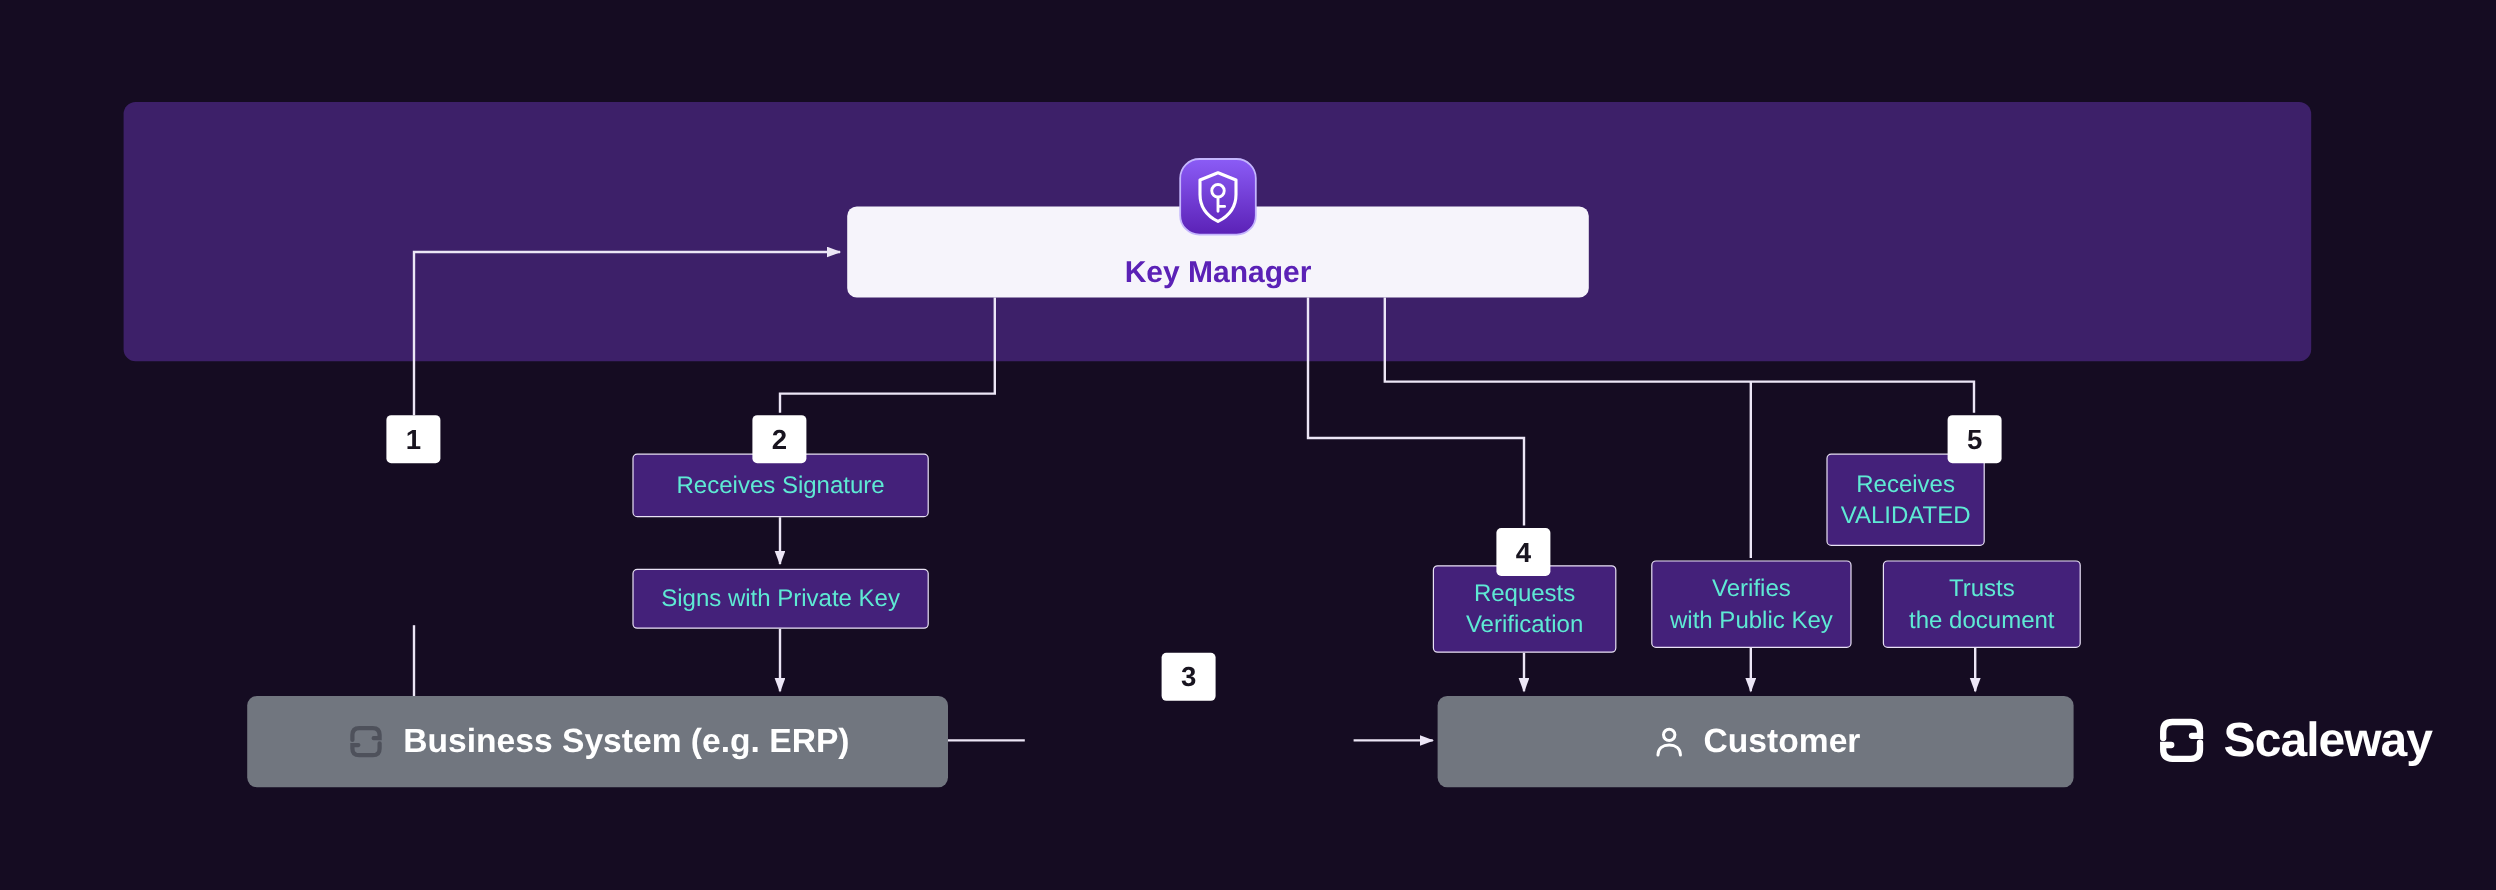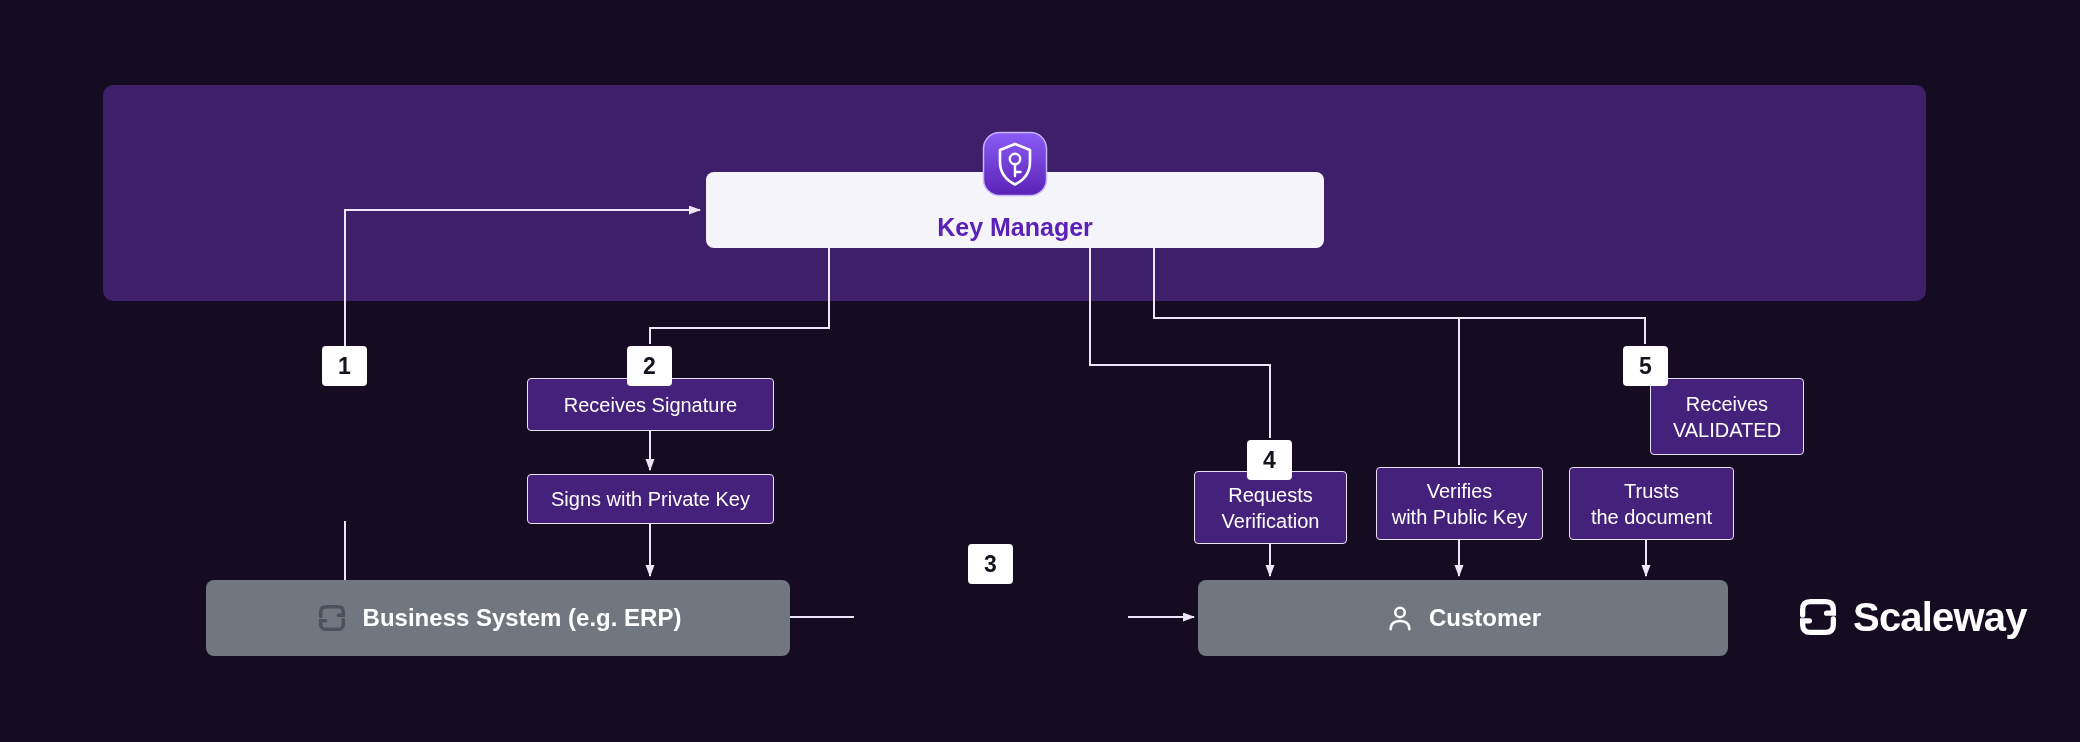--- a/index.html
+++ b/index.html
@@ -10,31 +10,31 @@
 
   .banner { left: 103px; top: 85px; width: 1823px; height: 216px; background: #3d2069; border-radius: 10px; z-index: 1; }
 
   .connectors { left: 0; top: 0; width: 2080px; height: 742px; z-index: 2; }
 
   .km-box { left: 706px; top: 172px; width: 618px; height: 76px; background: #f6f4fb; border-radius: 8px;
             display: flex; align-items: center; justify-content: center; padding-top: 35px; z-index: 3; }
   .km-label { color: #5b21b6; font-weight: bold; font-size: 25px; }
   .km-icon { left: 982px; top: 131px; width: 66px; height: 66px; z-index: 4; }
 
-  .pbox { background: #44217a; border: 1.5px solid #e9e2f5; border-radius: 4px; color: #ffffff;
+  .pbox { background: #44217a; border: 1.5px solid #e9e2f5; border-radius: 4px; color: #5eead4;
           display: flex; align-items: center; justify-content: center; text-align: center;
           font-size: 20px; line-height: 1.3; white-space: pre-line; z-index: 3; }
 
   .badge { background: #ffffff; color: #18141f; font-weight: bold; font-size: 23px;
            display: flex; align-items: center; justify-content: center; border-radius: 4px;
            width: 45px; height: 40px; z-index: 5; }
 
   .graybox { background: #71767f; border-radius: 8px; color: #ffffff;
              display: flex; align-items: center; justify-content: center; gap: 14px;
-             font-weight: bold; font-size: 24px; z-index: 3; }
+             font-weight: bold; font-size: 28px; z-index: 3; }
 
   .darkbox { background: #3a3f47; border: 1.5px solid #dcd7e6; border-radius: 4px; color: #ffffff;
              display: flex; align-items: center; justify-content: center; text-align: center;
              font-size: 20px; line-height: 1.35; white-space: pre-line; z-index: 3; }
 
   .logo { left: 1795px; top: 594px; display: flex; align-items: center; gap: 12px; z-index: 3; }
   .logo-word { color: #ffffff; font-size: 40px; font-weight: bold; letter-spacing: -0.8px; }
 
   .node-icon { flex: 0 0 auto; }
 </style>
@@ -111,21 +111,21 @@
   </div>
 
   <div class="abs pbox" style="left:1376px; top:467px; width:167px; height:73px;">
     <span>Verifies
 with Public Key</span>
   </div>
 
   <div class="abs badge" style="left:1623px; top:346px;">
     <span>5</span>
   </div>
-  <div class="abs pbox" style="left:1650px; top:378px; width:154px; height:77px;">
+  <div class="abs pbox" style="left:1522px; top:378px; width:132px; height:77px;">
     <span>Receives
 VALIDATED</span>
   </div>
   <div class="abs pbox" style="left:1569px; top:467px; width:165px; height:73px;">
     <span>Trusts
 the document</span>
   </div>
 
   <div class="abs graybox" style="left:206px; top:580px; width:584px; height:76px;">
     <svg class="node-icon" width="34" height="34" viewBox="0 0 48 48" fill="none" stroke="rgba(15,15,25,0.35)" stroke-width="5" stroke-linecap="round">

